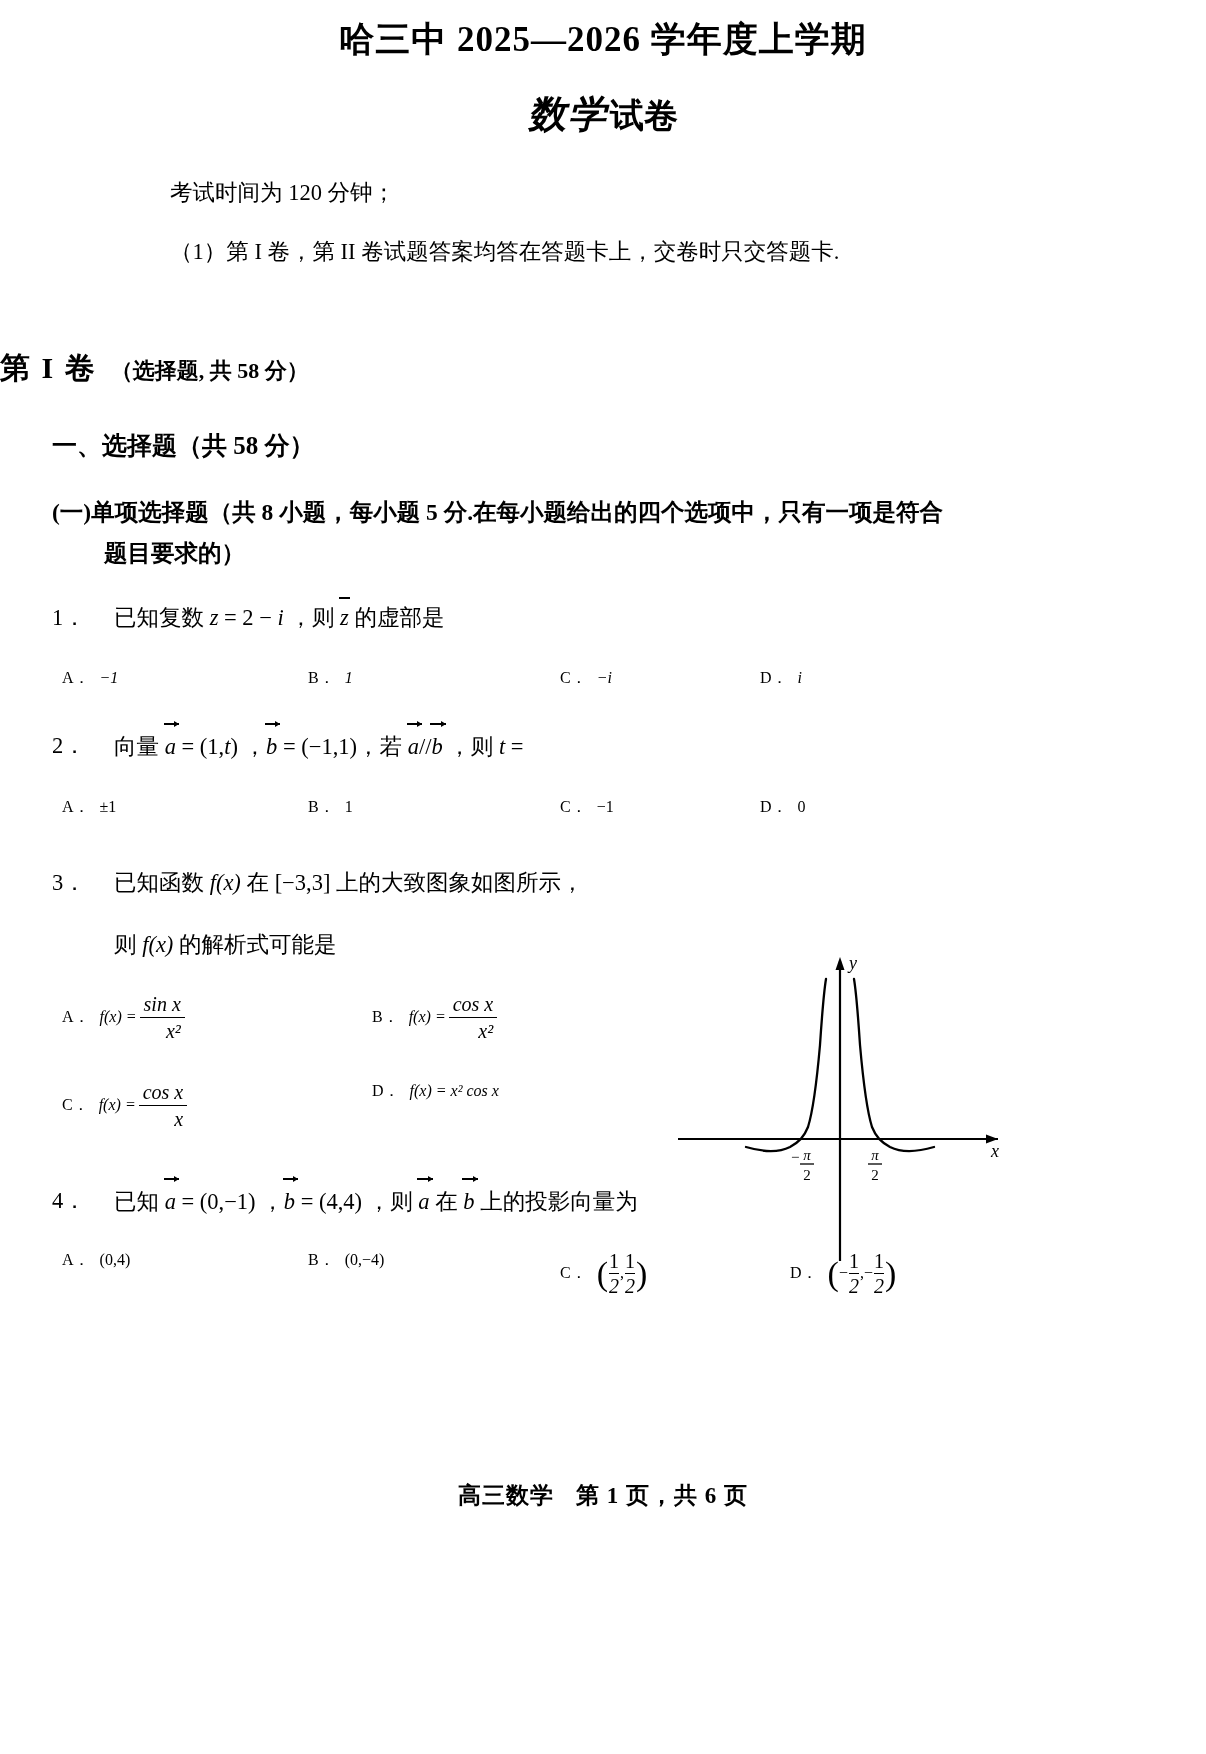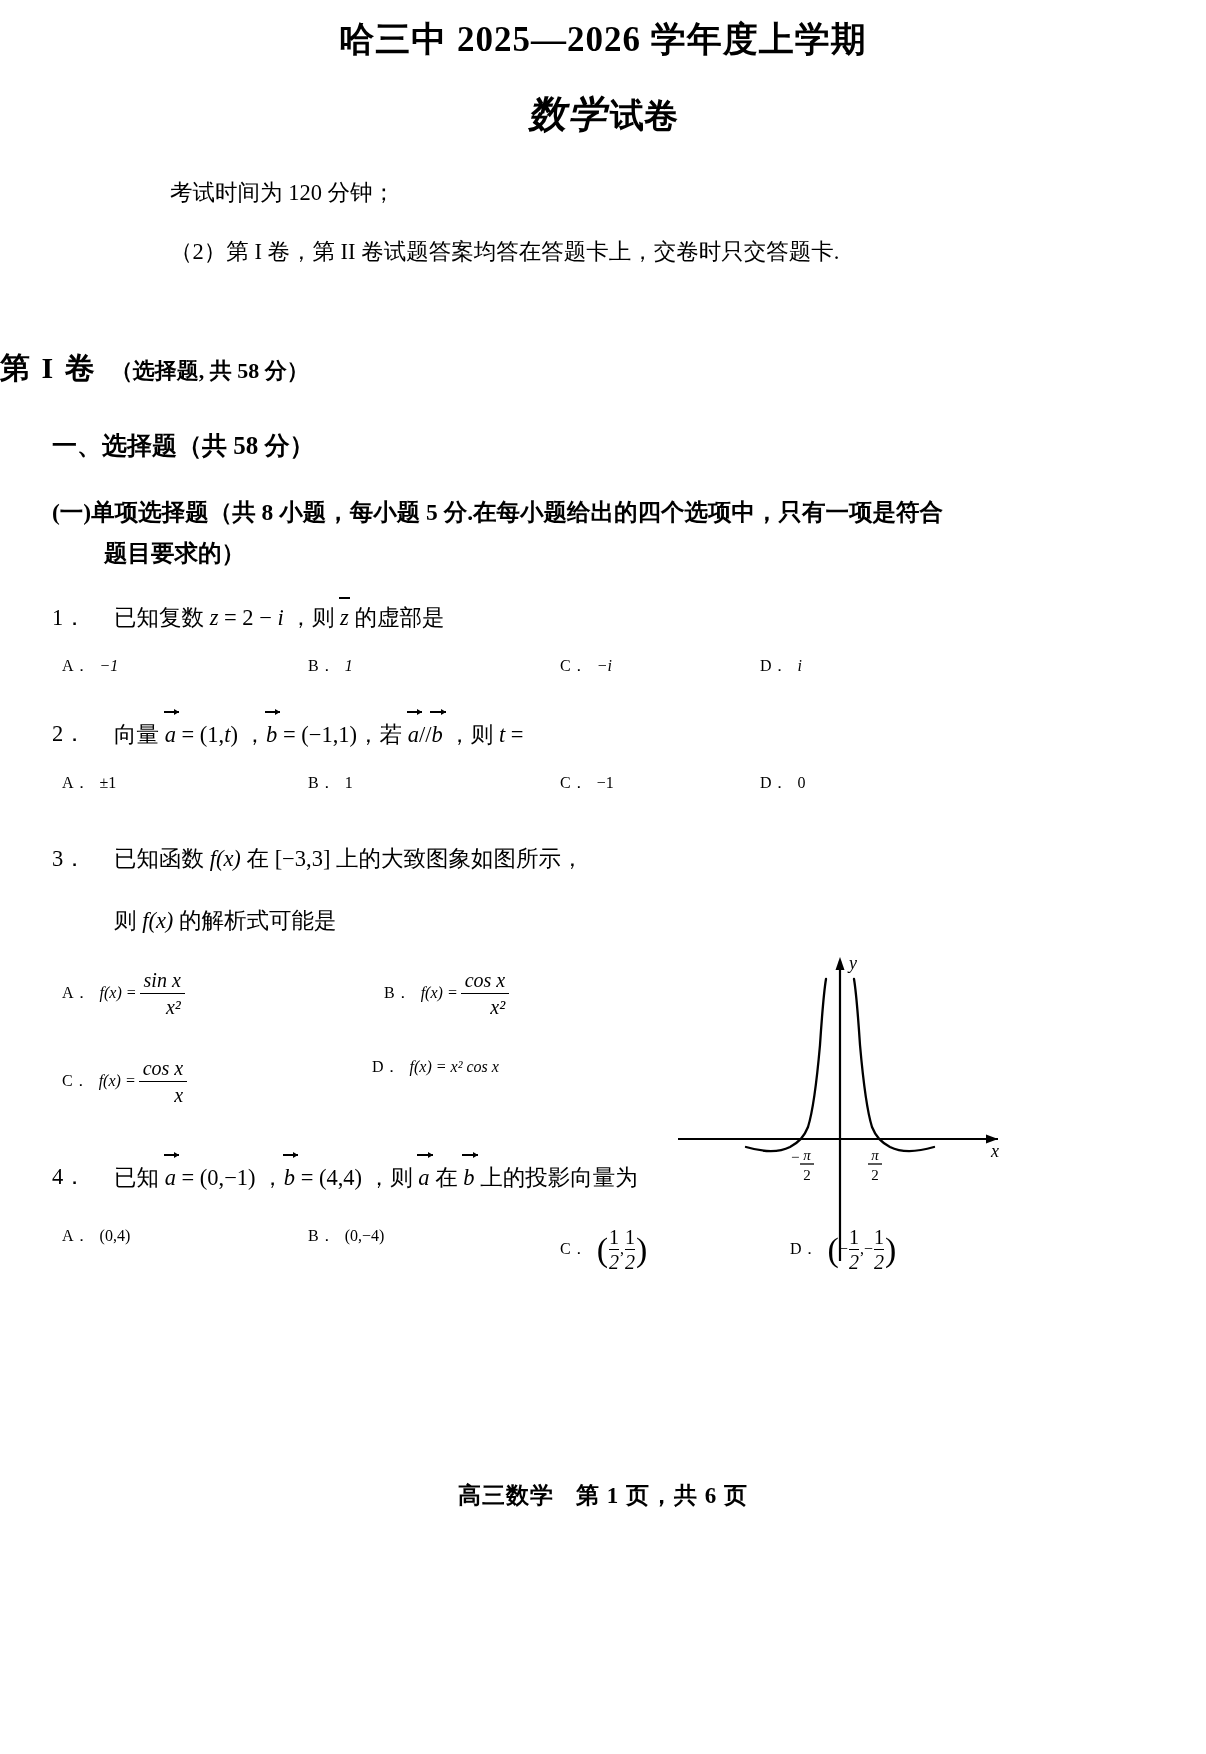--- a/index.html
+++ b/index.html
@@ -119,21 +119,21 @@
     width: 52px;
     text-align: left;
   }
   .q-body {
     padding-left: 62px;
   }
   .q-line { display: block; }
   .opts {
     position: relative;
     padding-left: 62px;
-    margin-top: 20px;
+    margin-top: 32px;
     height: 34px;
   }
   .opts.tall { height: 62px; margin-top: 18px; }
   .opt {
     position: absolute;
     top: 0;
     white-space: nowrap;
   }
   .o1 { left: 62px; }
   .o2 { left: 308px; }
@@ -249,21 +249,21 @@
 
 <div class="page">
 
   <div class="title-1">哈三中 2025—2026 学年度上学期</div>
   <div class="title-3">
     <span class="cursive">数学</span><span>试卷</span>
   </div>
 
   <div class="notes">
     <span class="note-line note-indent-1">考试时间为 120 分钟；</span>
-    <span class="note-line note-indent-2">（2）第 I 卷，第 II 卷试题答案均答在答题卡上，交卷时只交答题卡.</span>
+    <span class="note-line note-indent-2">（1）第 I 卷，第 II 卷试题答案均答在答题卡上，交卷时只交答题卡.</span>
   </div>
 
   <div class="vol-head">
     <span class="big">第 I 卷</span><span class="small">（选择题, 共 58 分）</span>
   </div>
 
   <div class="sec-head">一、选择题（共 58 分）</div>
   <div class="sub-head">
     <span>(一)单项选择题（共 8 小题，每小题 5 分.在每小题给出的四个选项中，只有一项是符合</span>
     <span class="wrap2">题目要求的）</span>
@@ -296,21 +296,21 @@
     <span class="q-body" style="display:block; max-width:600px;">
       <span class="q-line"><span>已知函数 </span><span class="it">f</span><span class="it">(x)</span><span> 在 </span><span>[−3,3]</span><span> 上的大致图象如图所示，</span></span>
       <span class="q-line" style="margin-top:26px;"><span>则 </span><span class="it">f</span><span class="it">(x)</span><span> 的解析式可能是</span></span>
     </span>
   </div>
 
   <div class="opts tall" style="margin-top:30px;">
     <span class="opt o1">
       <span class="opt-label">A．</span><span class="it">f(x) =</span><span class="frac sm"><span class="num it">sin x</span><span class="den it">x²</span></span>
     </span>
-    <span class="opt" style="left:384px;">
+    <span class="opt" style="left:372px;">
       <span class="opt-label">B．</span><span class="it">f(x) =</span><span class="frac sm"><span class="num it">cos x</span><span class="den it">x²</span></span>
     </span>
   </div>
 
   <div class="opts tall" style="margin-top:26px;">
     <span class="opt o1">
       <span class="opt-label">C．</span><span class="it">f(x) =</span><span class="frac sm"><span class="num it">cos x</span><span class="den it">x</span></span>
     </span>
     <span class="opt" style="left:372px;">
       <span class="opt-label">D．</span><span class="it">f(x) = x² cos x</span>

